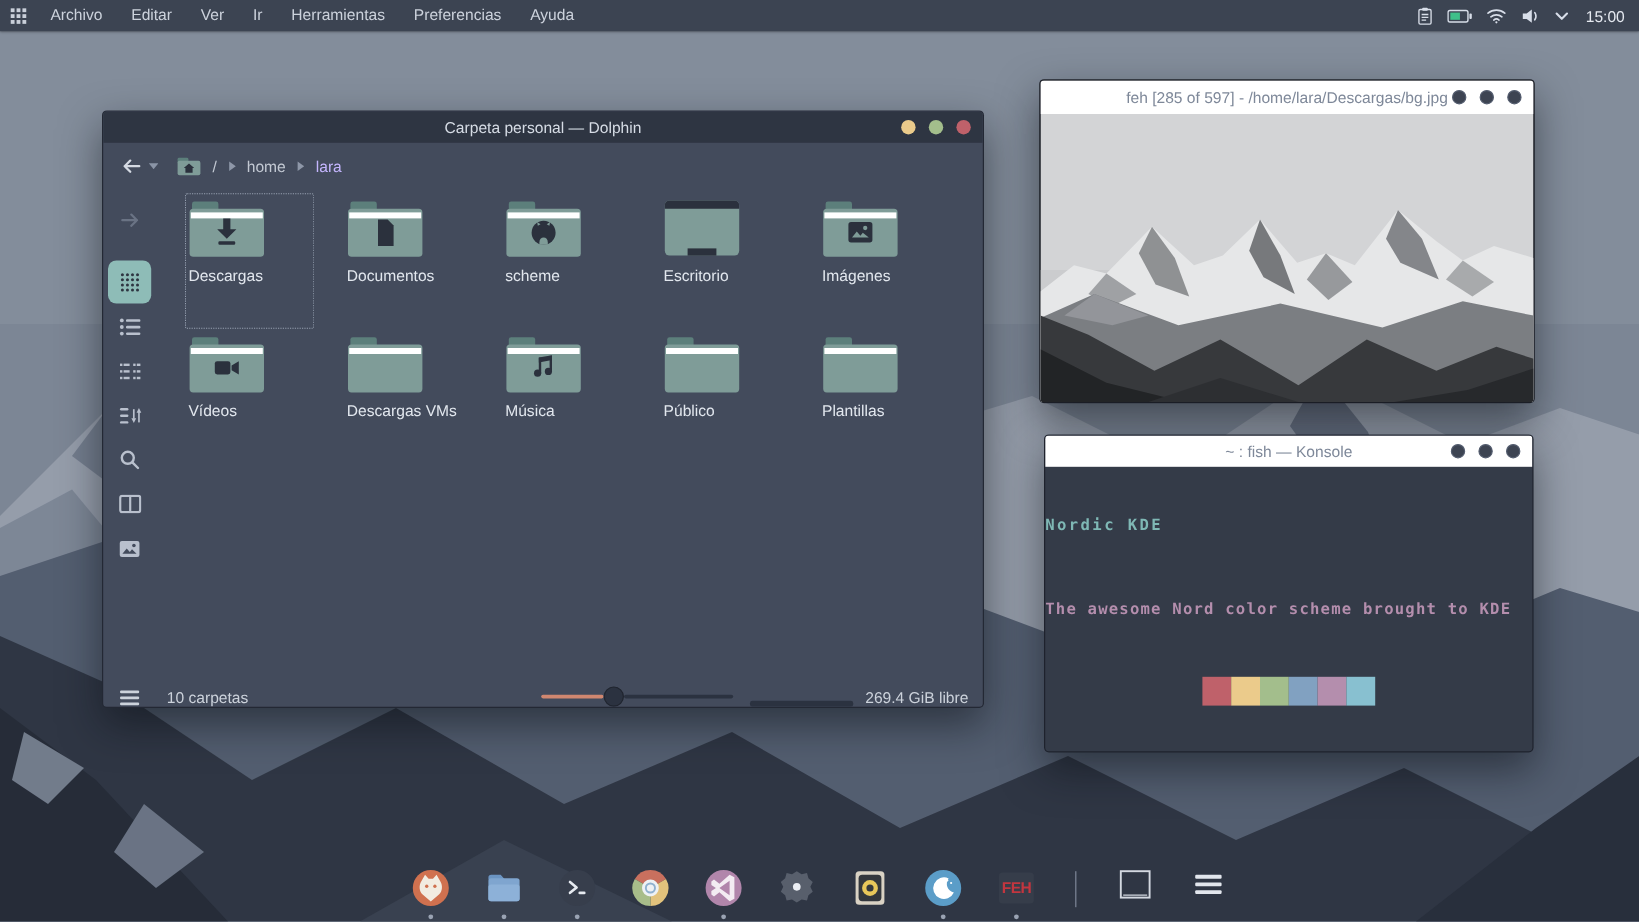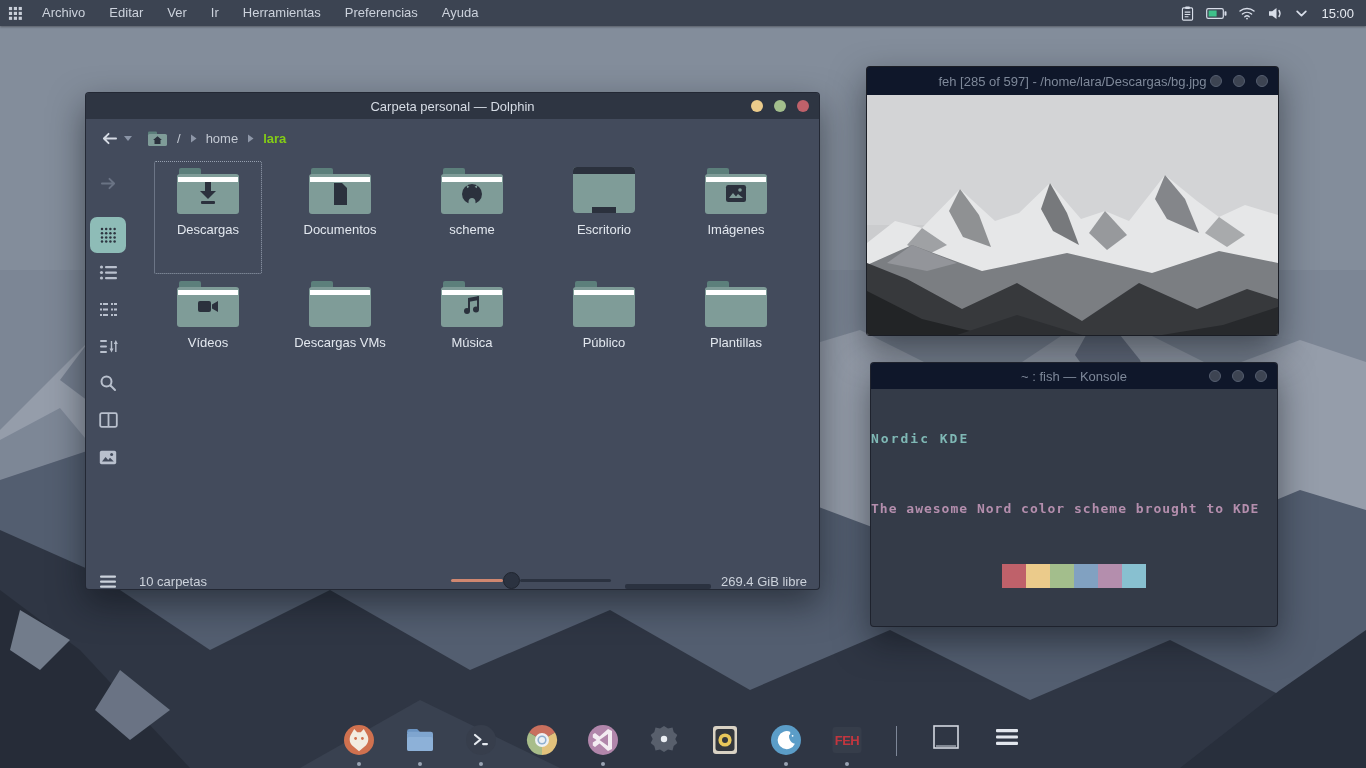--- a/index.html
+++ b/index.html
@@ -23,35 +23,35 @@
   .tray{margin-left:auto;display:flex;align-items:center;gap:11px;padding-right:12px}
   .tray-icon{display:flex;align-items:center}
   .clock{font-size:13px;color:#e5e9f0;margin-left:2px}
   
   .window{position:absolute;border-radius:4px;overflow:hidden;
     box-shadow:0 14px 34px rgba(10,13,20,.5);border:1px solid rgba(18,22,30,.65);}
   .titlebar{height:26px;background:#2e3542;display:flex;align-items:center;justify-content:center;
     position:relative;font-size:13px;color:#d6dce5;flex:0 0 auto}
   .tb-buttons{position:absolute;right:10px;top:0;height:100%;display:flex;align-items:center;gap:11px}
   .tb-dot{width:12px;height:12px;border-radius:50%}
-  .window.inactive .titlebar{background:#0f172a;color:#7e8899}
+  .window.inactive .titlebar{background:#ffffff;color:#7e8899}
   .window.inactive .tb-dot{background:#3d4452;border:1px solid #545d6f;box-sizing:border-box}
   
   #dolphin{left:85px;top:92px;width:733px;height:496px;background:#434b5c;display:flex;flex-direction:column}
   .d-toolbar{height:38px;display:flex;align-items:center;padding:0 14px;gap:9px;font-size:13px;color:#c3c9d3;flex:0 0 auto}
   .crumb-sep{color:#8e97a8;font-size:11px}
   .crumb{color:#c3c9d3}
-  .crumb.current{color:#84cc16;font-weight:bold}
+  .crumb.current{color:#c4b5fd;font-weight:normal}
   .d-main{flex:1;display:flex;min-height:0}
   .d-sidebar{width:44px;display:flex;flex-direction:column;align-items:center;padding-top:8px;flex:0 0 auto}
   .side-tool{width:36px;height:36px;display:flex;align-items:center;justify-content:center;border-radius:7px;margin-bottom:1px}
   .side-tool.active{background:#8ebcb7}
   .side-tool.disabled{opacity:.55;margin-bottom:16px}
   .d-grid{flex:1;display:grid;grid-template-columns:repeat(5,132px);grid-auto-rows:113px;padding:4px 0 0 12px;align-content:start}
-  .folder-item{width:102px;justify-self:center;display:flex;flex-direction:column;align-items:center;
+  .folder-item{width:102px;justify-self:center;display:flex;flex-direction:column;align-items:flex-start;
     padding:3px 2px 2px;border:1px dotted transparent;border-radius:2px}
   .folder-item.selected{border-color:#96a0b0}
   .folder-label{font-size:13px;color:#e2e7ee;margin-top:7px;white-space:nowrap}
   .d-status{height:30px;display:flex;align-items:flex-end;padding:0 12px 0 14px;font-size:13px;color:#ccd2db;flex:0 0 auto}
   .status-burger{margin-right:22px;display:flex}
   .zoom-slider{margin-left:auto;width:160px;height:18px;position:relative}
   .zs-track-l{position:absolute;left:0;top:8px;height:3px;background:#d08770;border-radius:2px}
   .zs-track-r{position:absolute;top:8px;height:3px;background:#2b3240;border-radius:2px;right:0}
   .zs-handle{position:absolute;top:1px;width:17px;height:17px;border-radius:50%;background:#2b3240;border:1px solid #20252f;box-sizing:border-box}
   .cap-bar{width:86px;height:5px;border-radius:2px;background:#2b3240;overflow:hidden;margin:0 10px 0 14px}

